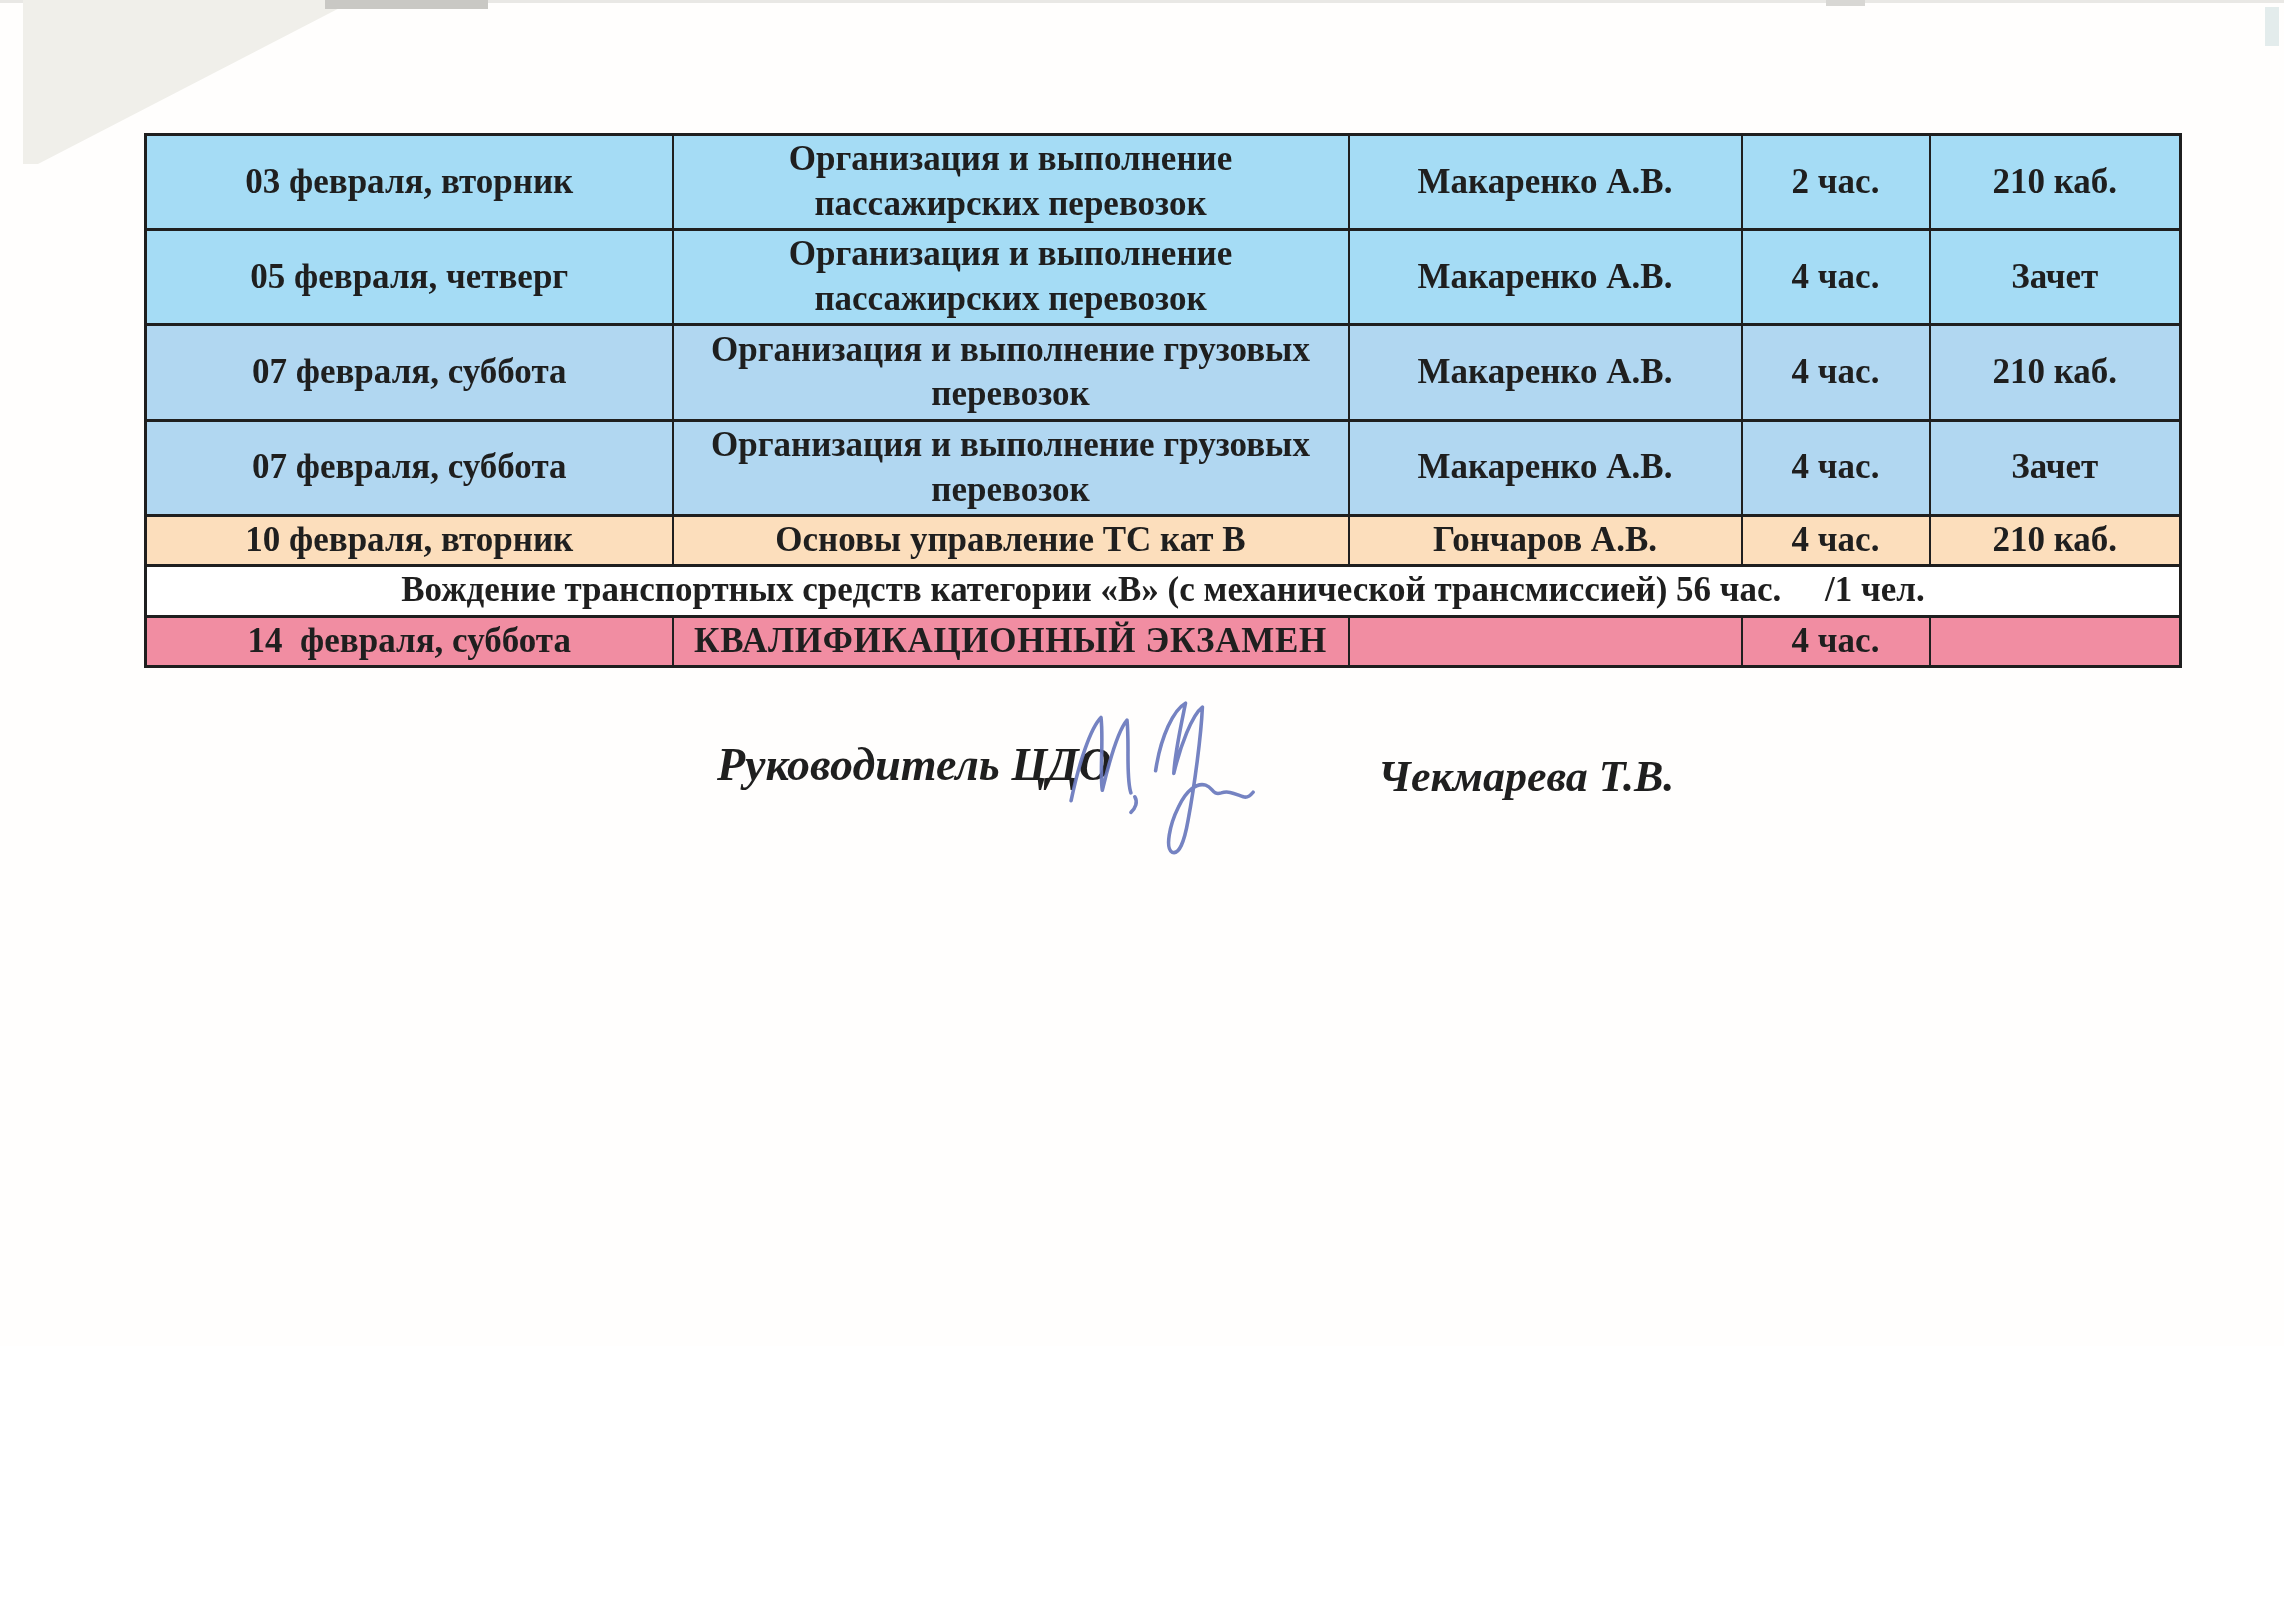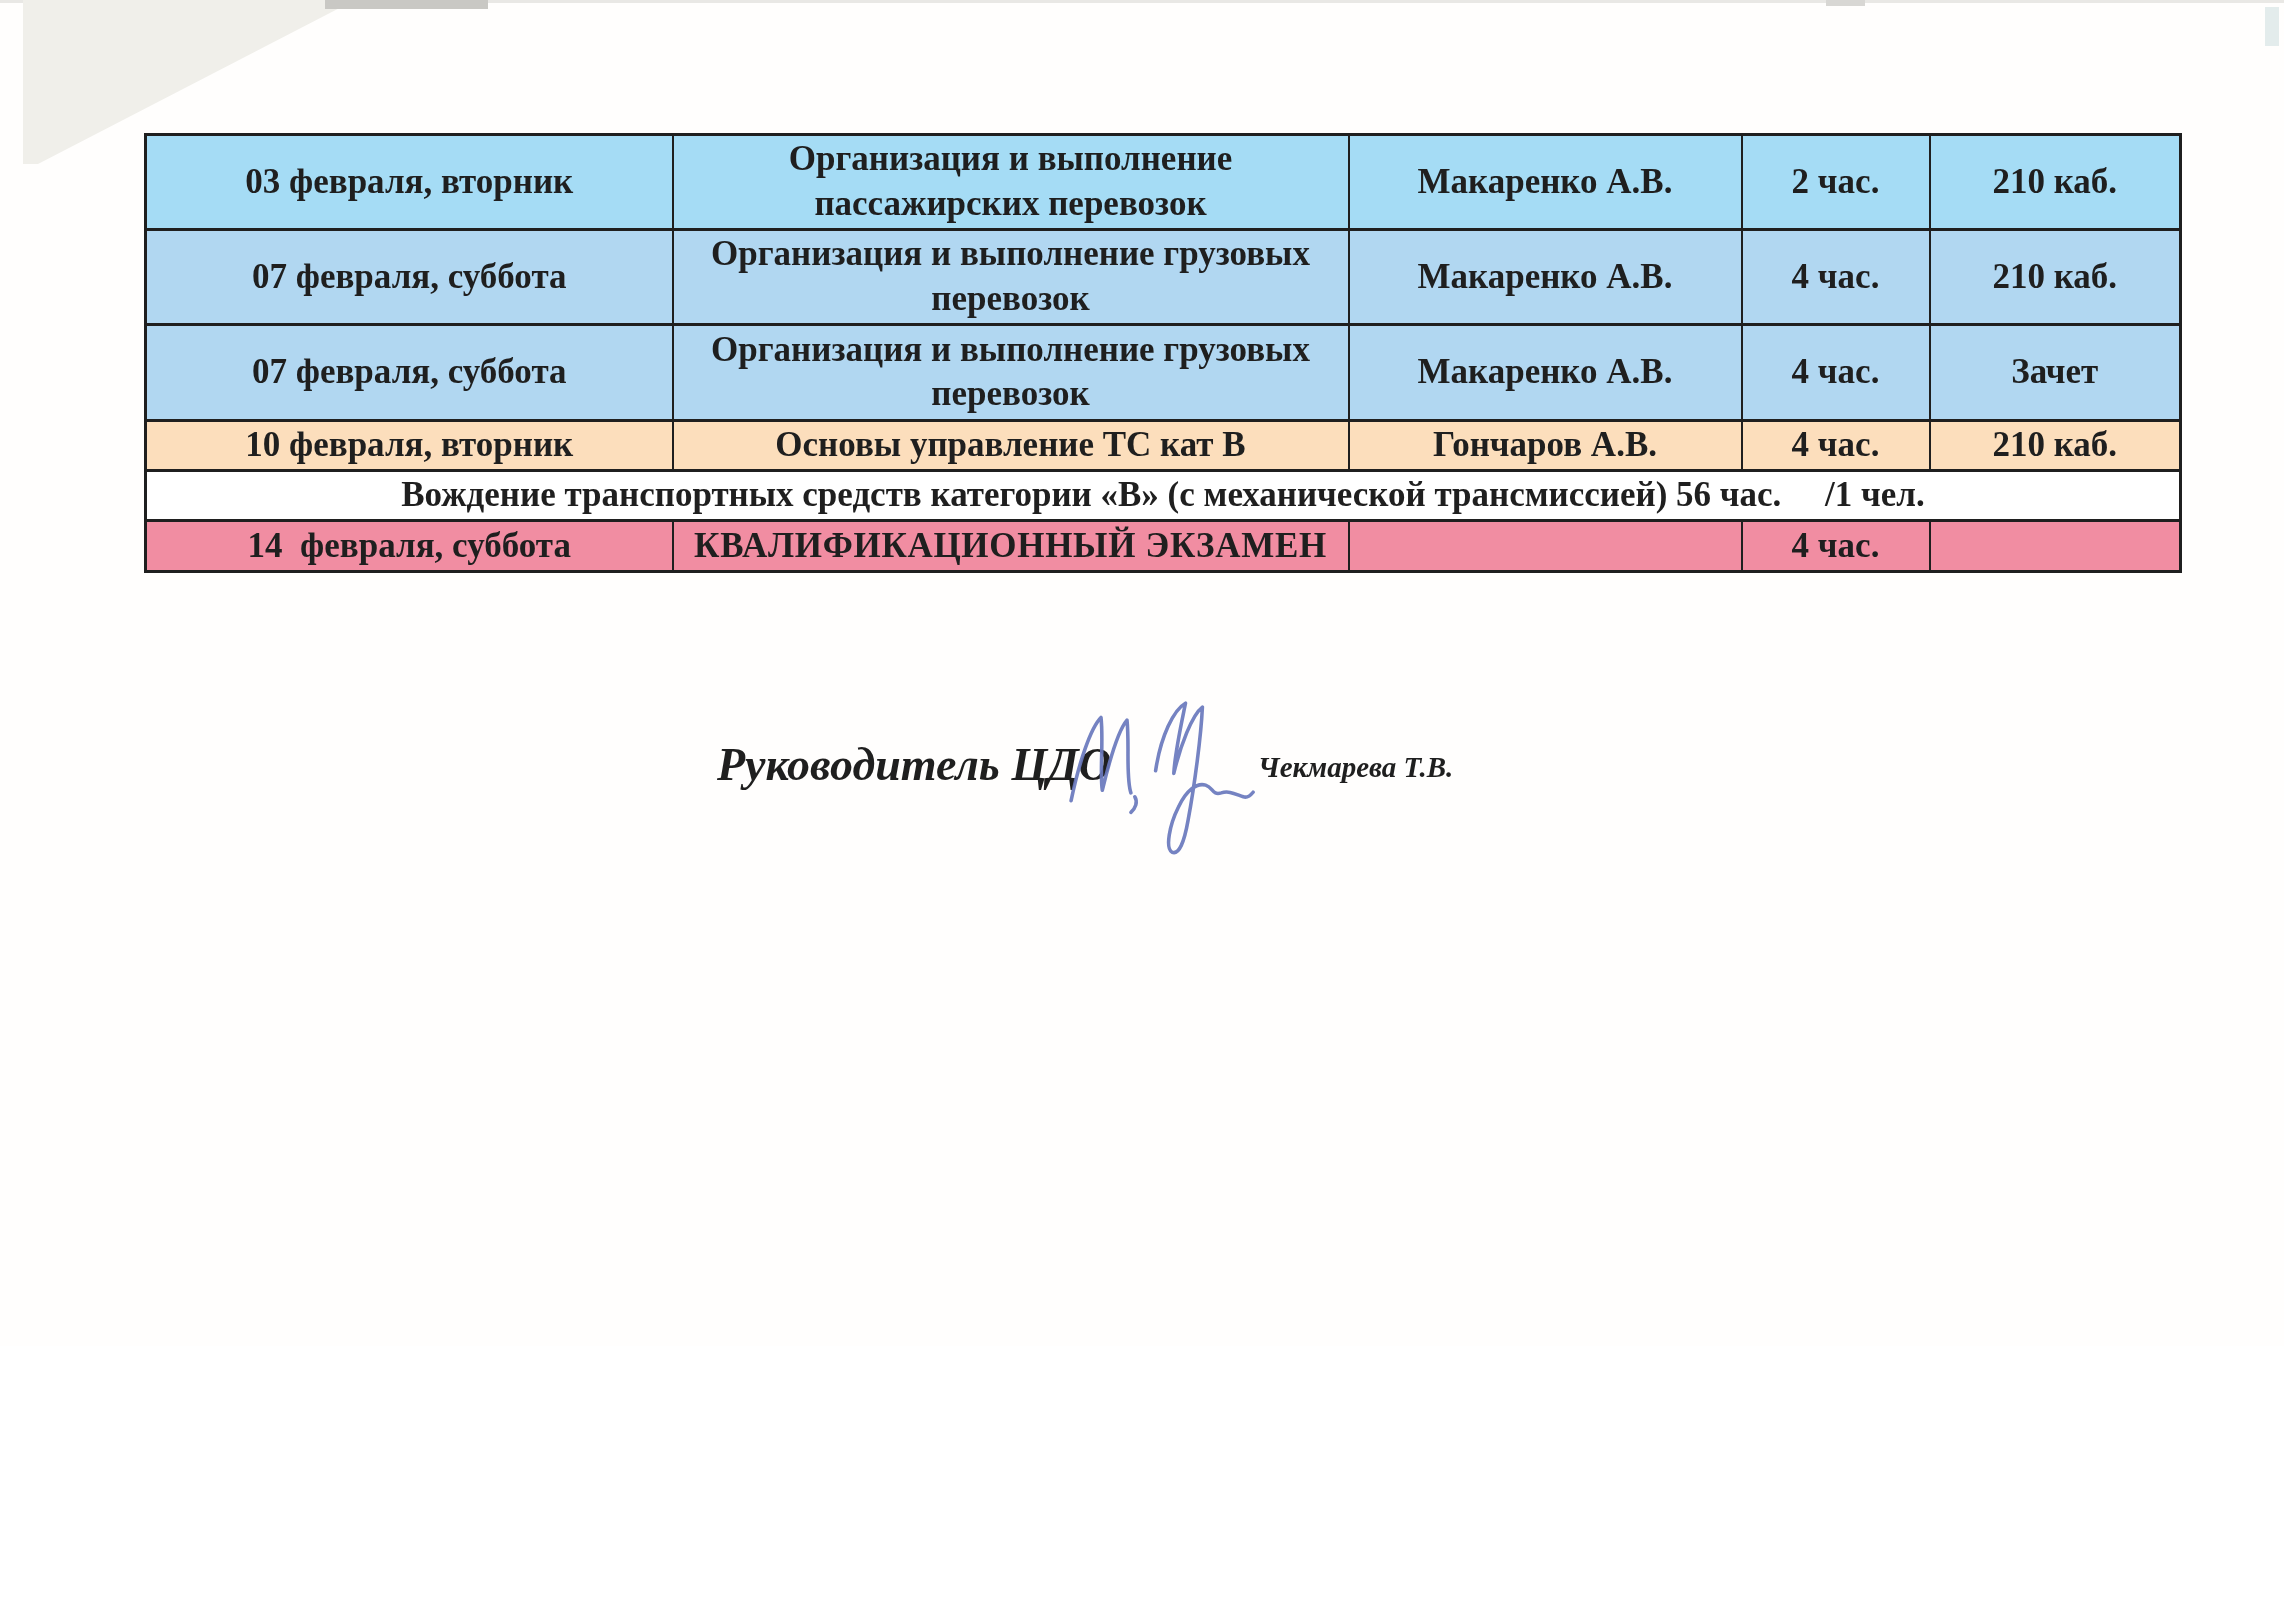--- a/index.html
+++ b/index.html
@@ -58,22 +58,22 @@
   td.cell-driving{white-space:pre-wrap;font-size:35px;}
   td.cell-exam-subject{font-size:39px;letter-spacing:0.7px;margin-left:34px;}
   td.cell-date{white-space:pre-wrap;}
 
   
   .sig-role{
     position:absolute;left:717px;top:738px;
     font-size:46px;font-weight:bold;font-style:italic;
   }
   .sig-name{
-    position:absolute;left:1258px;top:751px;
-    font-size:29px;font-weight:bold;font-style:italic;
+    position:absolute;left:1378px;top:751px;
+    font-size:44px;font-weight:bold;font-style:italic;
   }
   .sig-svg{position:absolute;left:1062px;top:685px;}
 </style>
 </head>
 <body>
 
 <div class="page">
 
   <div class="top-hairline"></div>
   <div class="corner-wedge"></div>
@@ -89,20 +89,27 @@
       <col style="width:188px">
       <col style="width:251px">
     </colgroup>
     <tbody>
       <tr class="row-blue h-tall">
         <td class="cell-date">03 февраля, вторник</td>
         <td>Организация и выполнение пассажирских перевозок</td>
         <td>Макаренко А.В.</td>
         <td>2 час.</td>
         <td>210 каб.</td>
+      </tr>
+      <tr class="row-blue h-tall">
+        <td class="cell-date">05 февраля, четверг</td>
+        <td>Организация и выполнение пассажирских перевозок</td>
+        <td>Макаренко А.В.</td>
+        <td>4 час.</td>
+        <td>Зачет</td>
       </tr>
       <tr class="row-blue2 h-mid">
         <td class="cell-date">07 февраля, суббота</td>
         <td>Организация и выполнение грузовых перевозок</td>
         <td>Макаренко А.В.</td>
         <td>4 час.</td>
         <td>210 каб.</td>
       </tr>
       <tr class="row-blue2 h-mid">
         <td class="cell-date">07 февраля, суббота</td>

